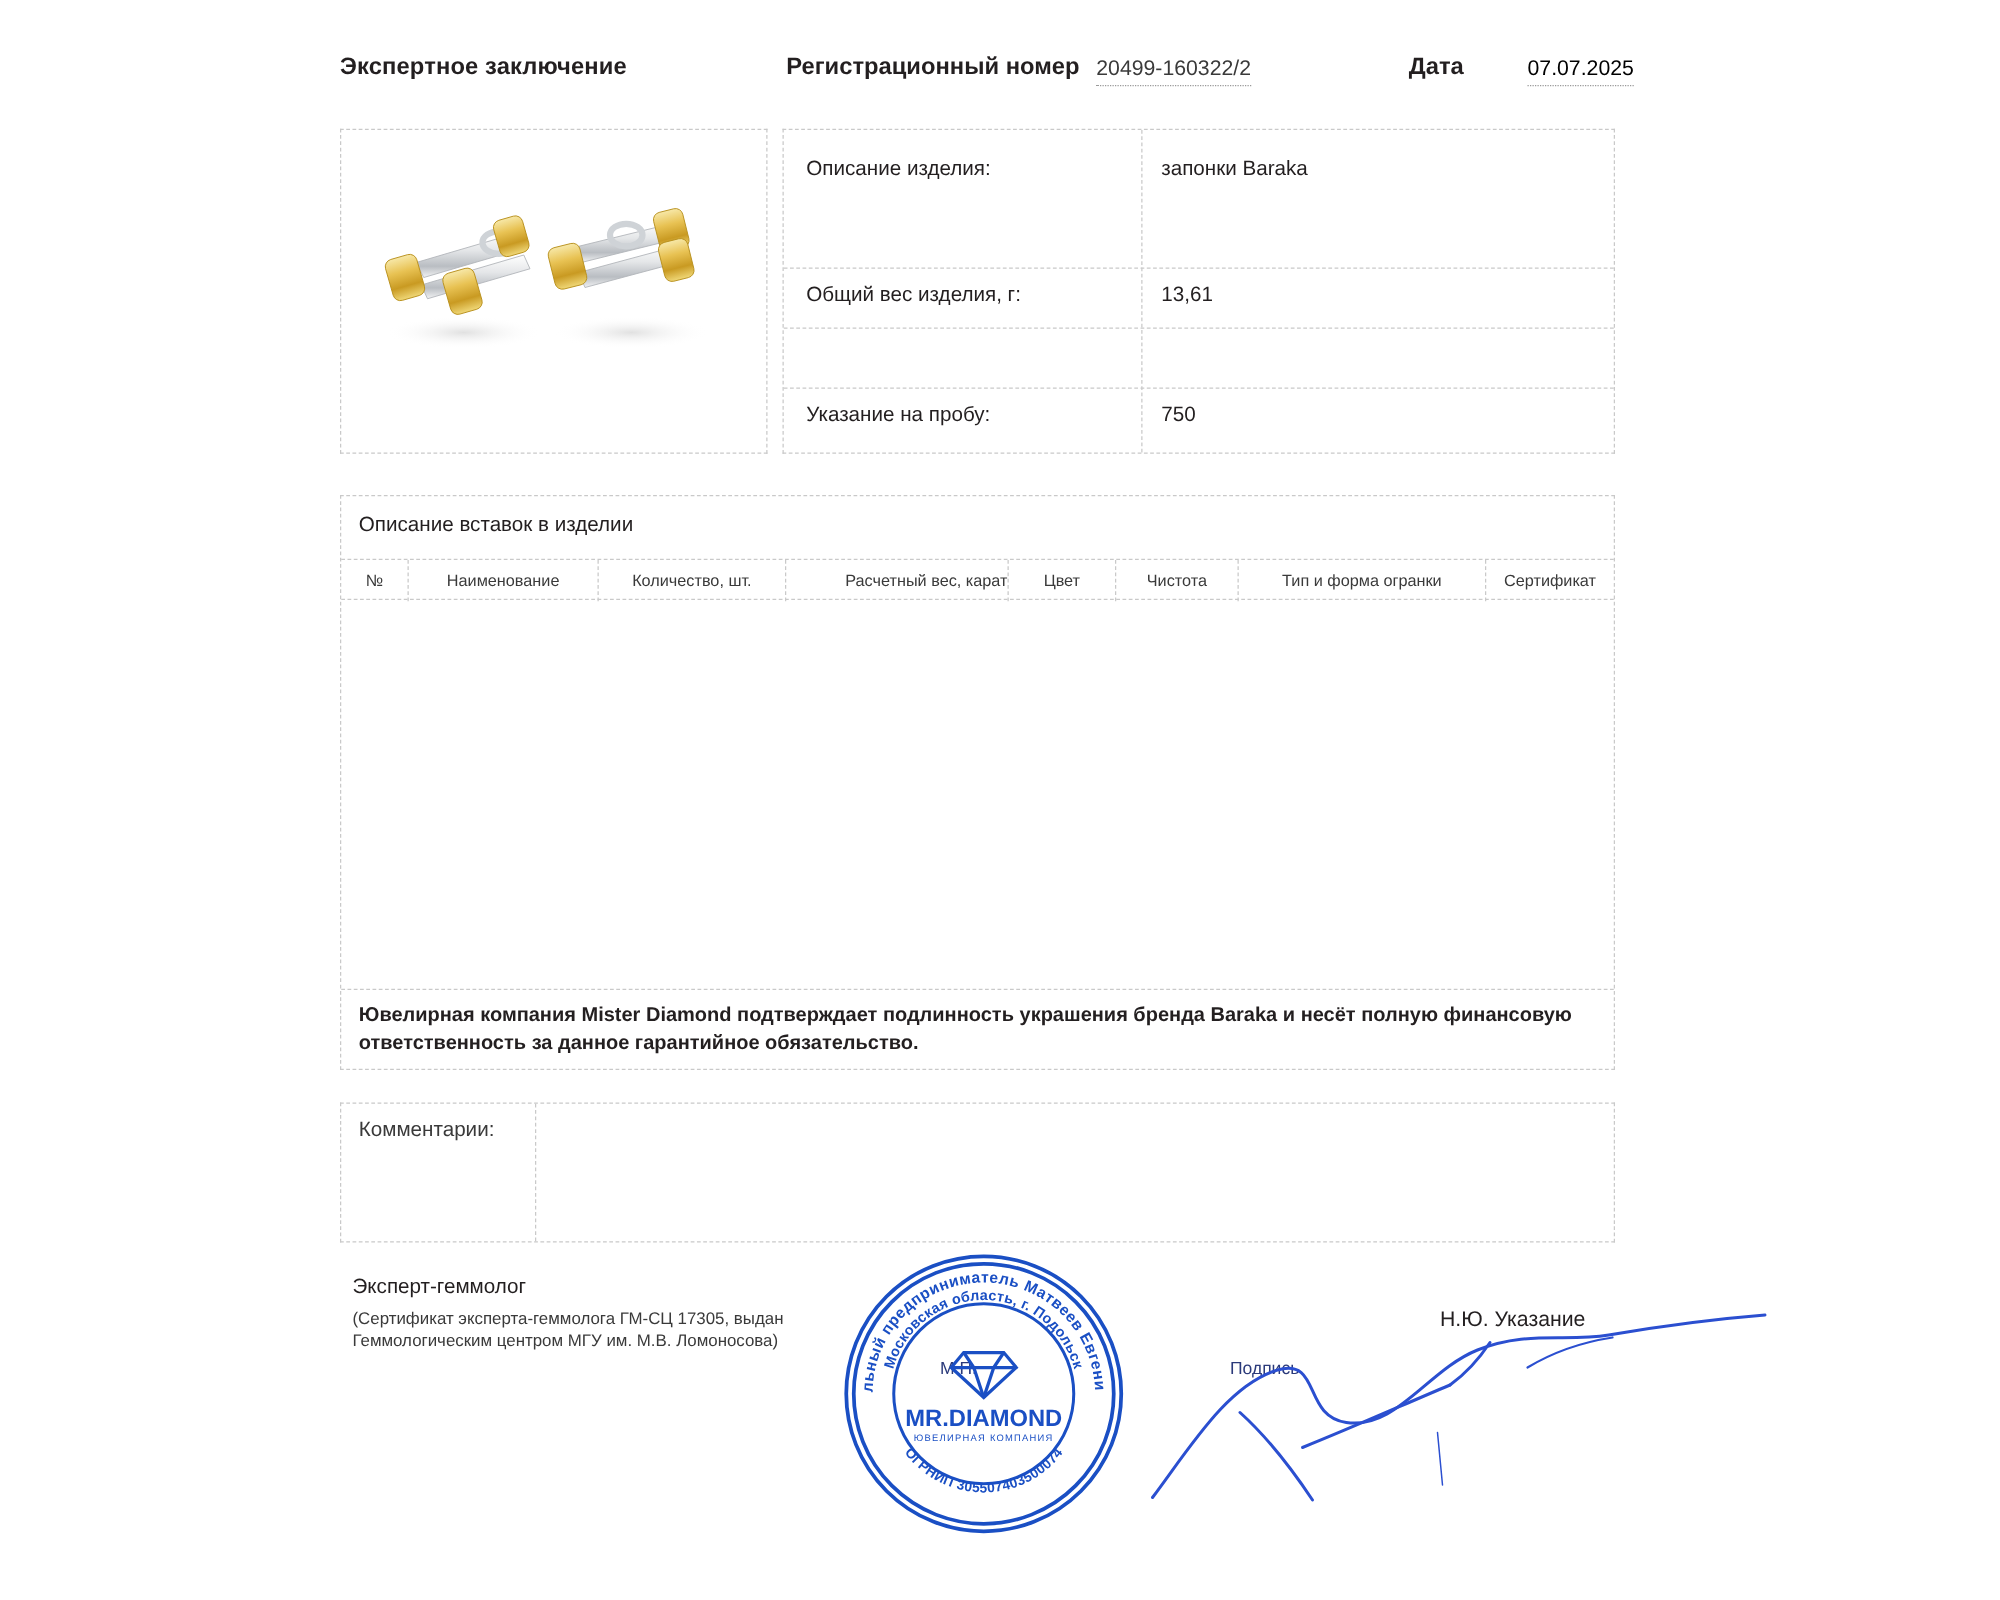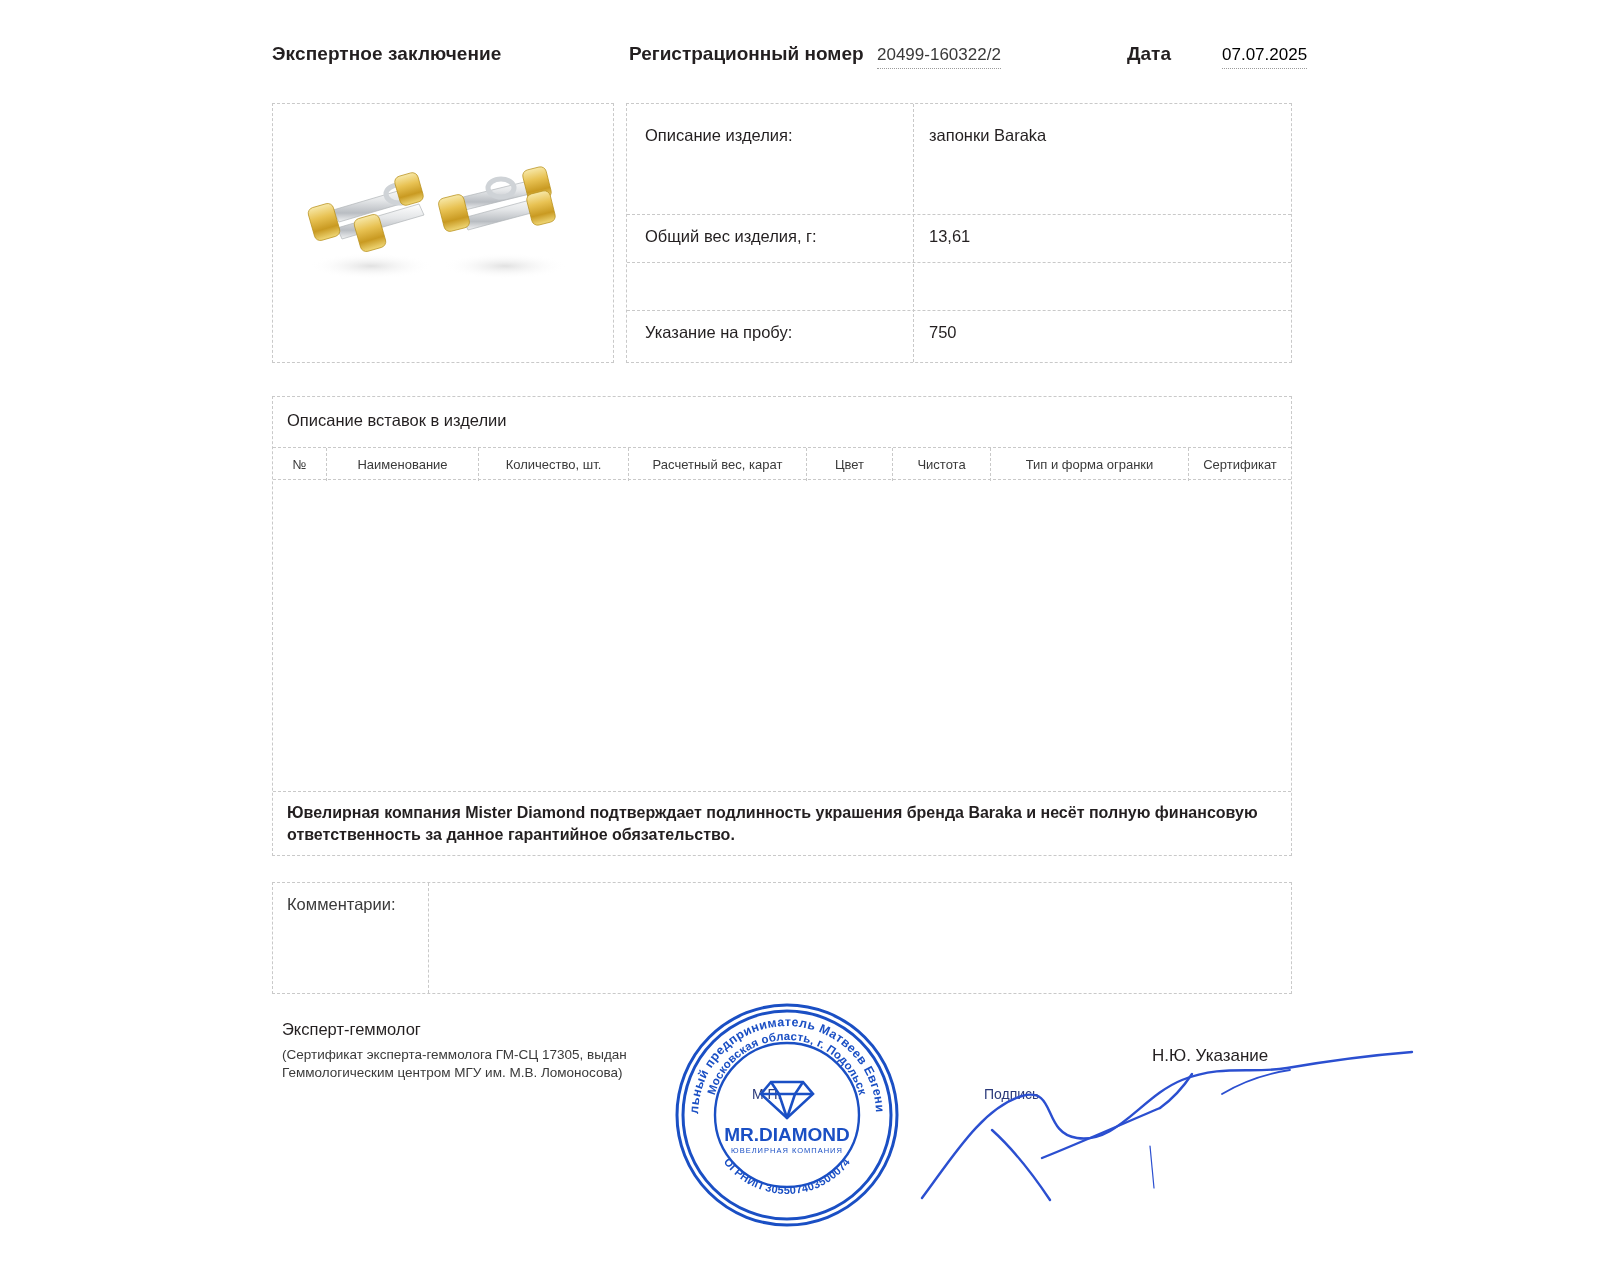--- a/index.html
+++ b/index.html
@@ -367,21 +367,21 @@
     </div>
   </div>
 
   <div class="dbox inserts-box">
     <div class="inserts-title">Описание вставок в изделии</div>
 
     <div class="tbl-head">
       <div class="th" style="left:0px;   width:54px;">№</div>
       <div class="th" style="left:54px;  width:152px;">Наименование</div>
       <div class="th" style="left:206px; width:150px;">Количество, шт.</div>
-      <div class="th" style="left:356px; width:178px;">Расчетный вес, карат</div>
+      <div class="th" style="left:356px; width:178px;text-align:right;">Расчетный вес, карат</div>
       <div class="th" style="left:534px; width:86px;">Цвет</div>
       <div class="th" style="left:620px; width:98px;">Чистота</div>
       <div class="th" style="left:718px; width:198px;">Тип и форма огранки</div>
       <div class="th last" style="left:916px; width:102px;">Сертификат</div>
     </div>
 
     <div class="guarantee">
       <p>Ювелирная компания Mister Diamond подтверждает подлинность украшения бренда Baraka и несёт полную финансовую ответственность за данное гарантийное обязательство.</p>
     </div>
   </div>

